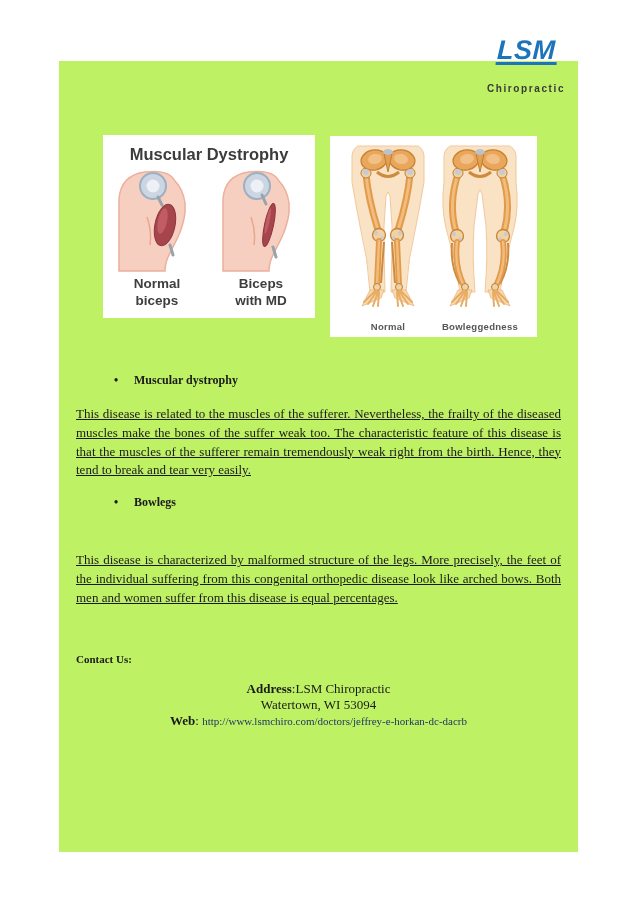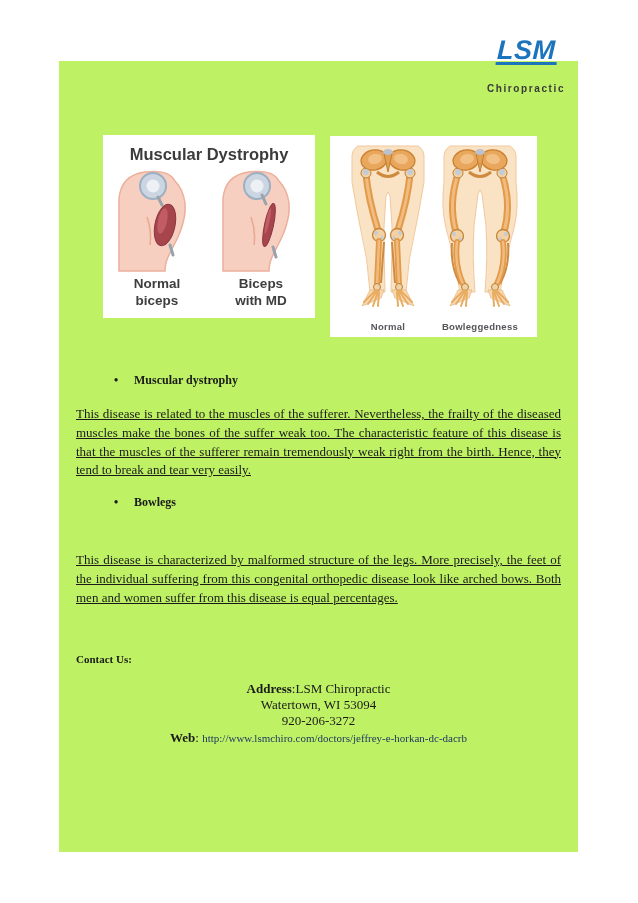--- a/index.html
+++ b/index.html
@@ -193,17 +193,16 @@
     <span class="indent"></span><span class="bullet">•</span><span>Bowlegs</span>
   </div>
 
   <div class="tblock para p2">This disease is characterized by malformed structure of the legs. More precisely, the feet of the individual suffering from this congenital orthopedic disease look like arched bows.  Both men and women suffer from this disease is equal percentages.</div>
 
   <div class="tblock contact-heading">Contact Us:</div>
 
   <div class="tblock contact">
     <div><span class="lbl">Address</span><span>:LSM Chiropractic</span></div>
     <div>Watertown, WI 53094</div>
-    <div>920-206-3272</div>
     <div><span class="lbl">Web</span><span>: </span><span class="web-link">http://www.lsmchiro.com/doctors/jeffrey-e-horkan-dc-dacrb</span></div>
   </div>
 
 </div>
 
 </body></html>

